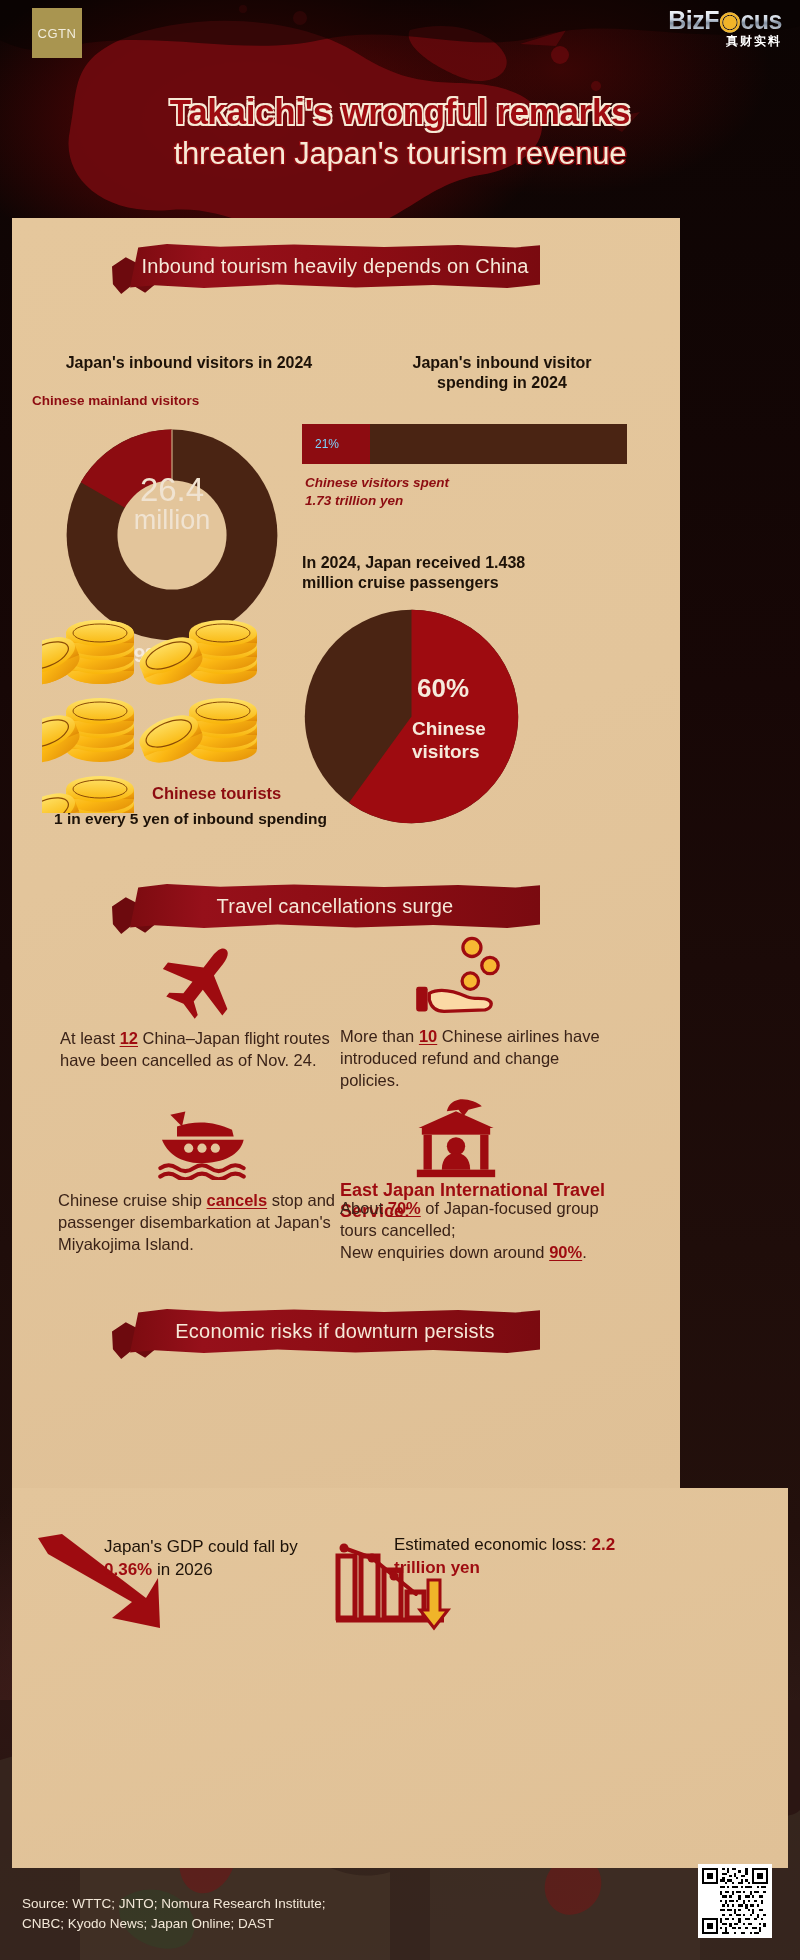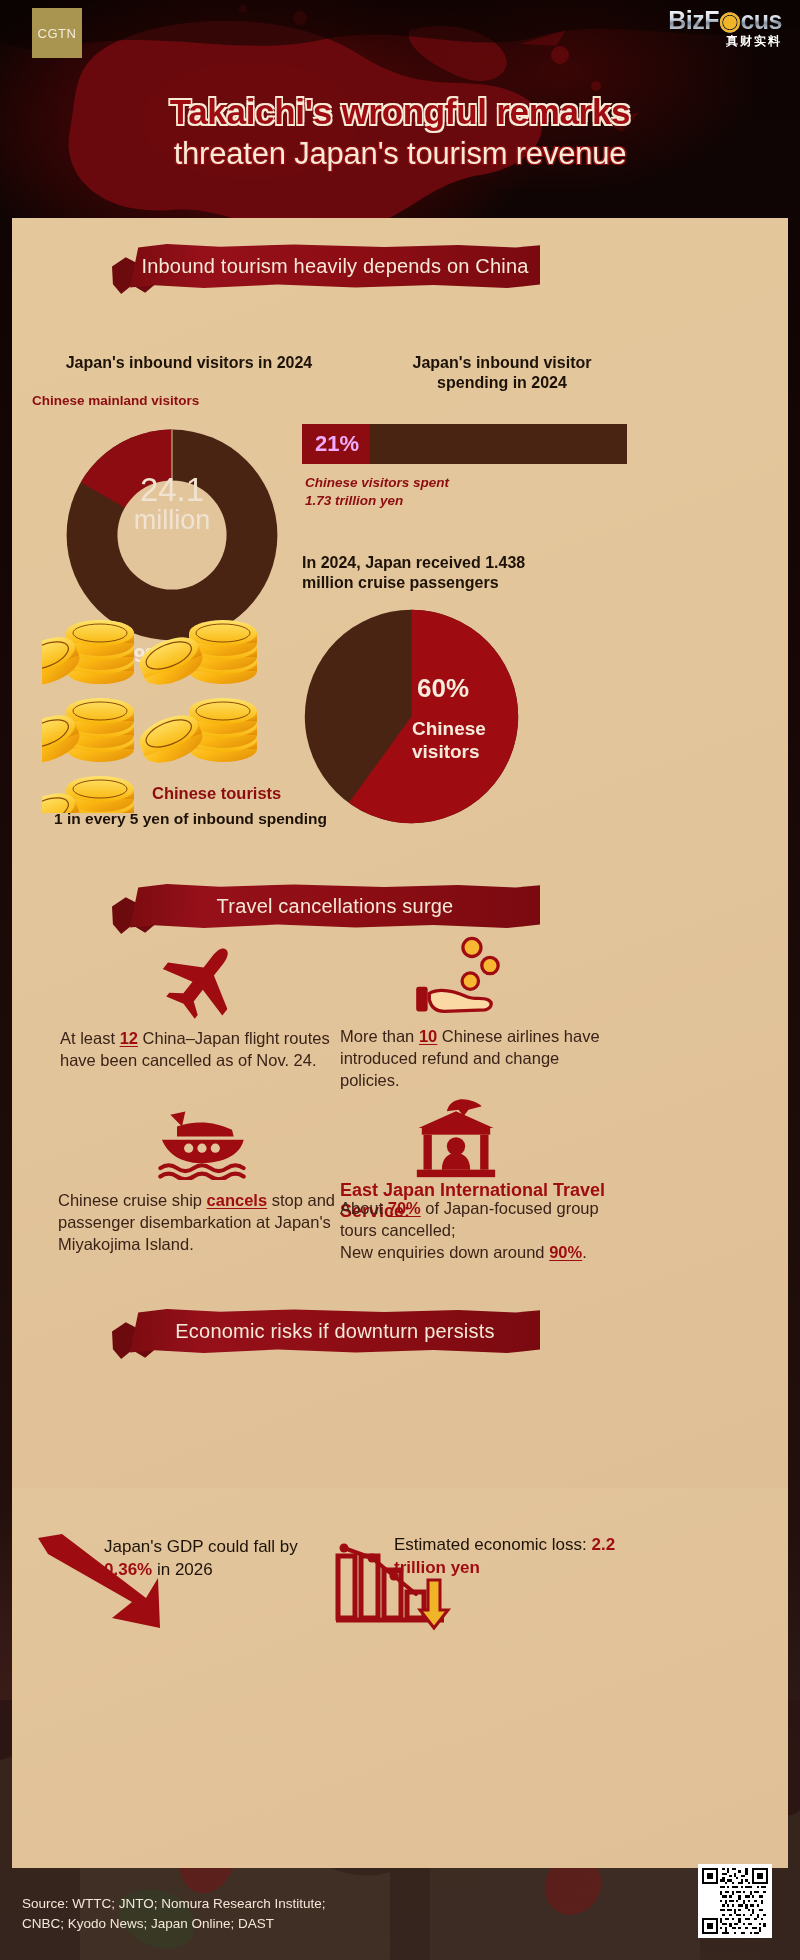--- a/index.html
+++ b/index.html
@@ -43,21 +43,21 @@
     font-size:35px; font-weight:bold; color:#9e0b10; letter-spacing:-.3px;
     text-shadow:-1.6px -1.6px 0 #f7ead6, 1.6px -1.6px 0 #f7ead6, -1.6px 1.6px 0 #f7ead6, 1.6px 1.6px 0 #f7ead6;
   }
   .headline .h2{
     font-size:31px; color:#f7ead6; margin-top:4px; letter-spacing:-.2px;
     text-shadow:-1.4px -1.4px 0 #8e0c10, 1.4px -1.4px 0 #8e0c10, -1.4px 1.4px 0 #8e0c10, 1.4px 1.4px 0 #8e0c10;
   }
 
   
   #panel{
-    position:absolute; left:12px; top:218px; width:776px; height:1270px;
+    position:absolute; left:12px; top:218px; width:668px; height:1270px;
     background:linear-gradient(160deg,#e5c79c 0%,#e3c59b 45%,#dfc096 100%);
   }
   #panel2{
     position:absolute; left:12px; top:1488px; width:776px; height:380px;
     background:linear-gradient(160deg,#e3c59b 0%,#e0c197 100%);
   }
 
   
   .ribbon{ position:relative; height:56px; }
   .ribbon .band{
@@ -153,32 +153,32 @@
   <div class="cap-red" style="position:absolute; left:20px; top:175px; width:310px;">Chinese mainland visitors</div>
 
   <svg style="position:absolute; left:36px; top:193px;" width="248" height="248" viewBox="0 0 200 200">
     <circle cx="100" cy="100" r="85" fill="#4a2413"></circle>
     <path d="M100 100 L100 15 A85 85 0 0 0 26.4 57.5 Z" fill="#8d0c11"></path>
     <circle cx="100" cy="100" r="44" fill="#e3c59b"></circle>
     <line x1="100" y1="15" x2="100" y2="56" stroke="#c7a87f" stroke-width="1"></line>
   </svg>
   <div style="position:absolute; left:110px; top:425px; font-size:21px; font-weight:bold; color:#f6eadb;">19%</div>
   <div style="position:absolute; left:96px; top:255px; width:128px; text-align:center; line-height:1.02;">
-    <div style="font-size:33px; color:#f0e3d1; font-weight:500;">24.1</div>
+    <div style="font-size:33px; color:#f0e3d1; font-weight:500;">26.4</div>
     <div style="font-size:27px; color:#f0e3d1; font-weight:500;">million</div>
   </div>
 
   <div class="sec-title" style="position:absolute; left:340px; top:135px; width:300px;">
     <div>Japan's inbound visitor</div>
     <div>spending in 2024</div>
   </div>
 
   <div style="position:absolute; left:290px; top:206px; width:325px; height:40px; background:#4a2413; display:flex;">
     <div style="width:21%; height:100%; background:#8d0c11; display:flex; align-items:center;">
-      <span style="color:#f0abfc; font-size:22px; font-weight:bold; margin-left:13px;">21%</span>
+      <span style="color:#7dd3fc; font-size:12px; font-weight:normal; margin-left:13px;">21%</span>
     </div>
   </div>
   <div style="position:absolute; left:293px; top:256px; width:330px; line-height:1.32;font-style:italic;">
     <div class="cap-red">Chinese visitors spent</div>
     <div class="cap-red">1.73 trillion yen</div>
   </div>
 
   <div class="sec-title" style="position:absolute; left:290px; top:335px; width:320px; text-align:left;">
     <div>In 2024, Japan received 1.438</div>
     <div>million cruise passengers</div>

